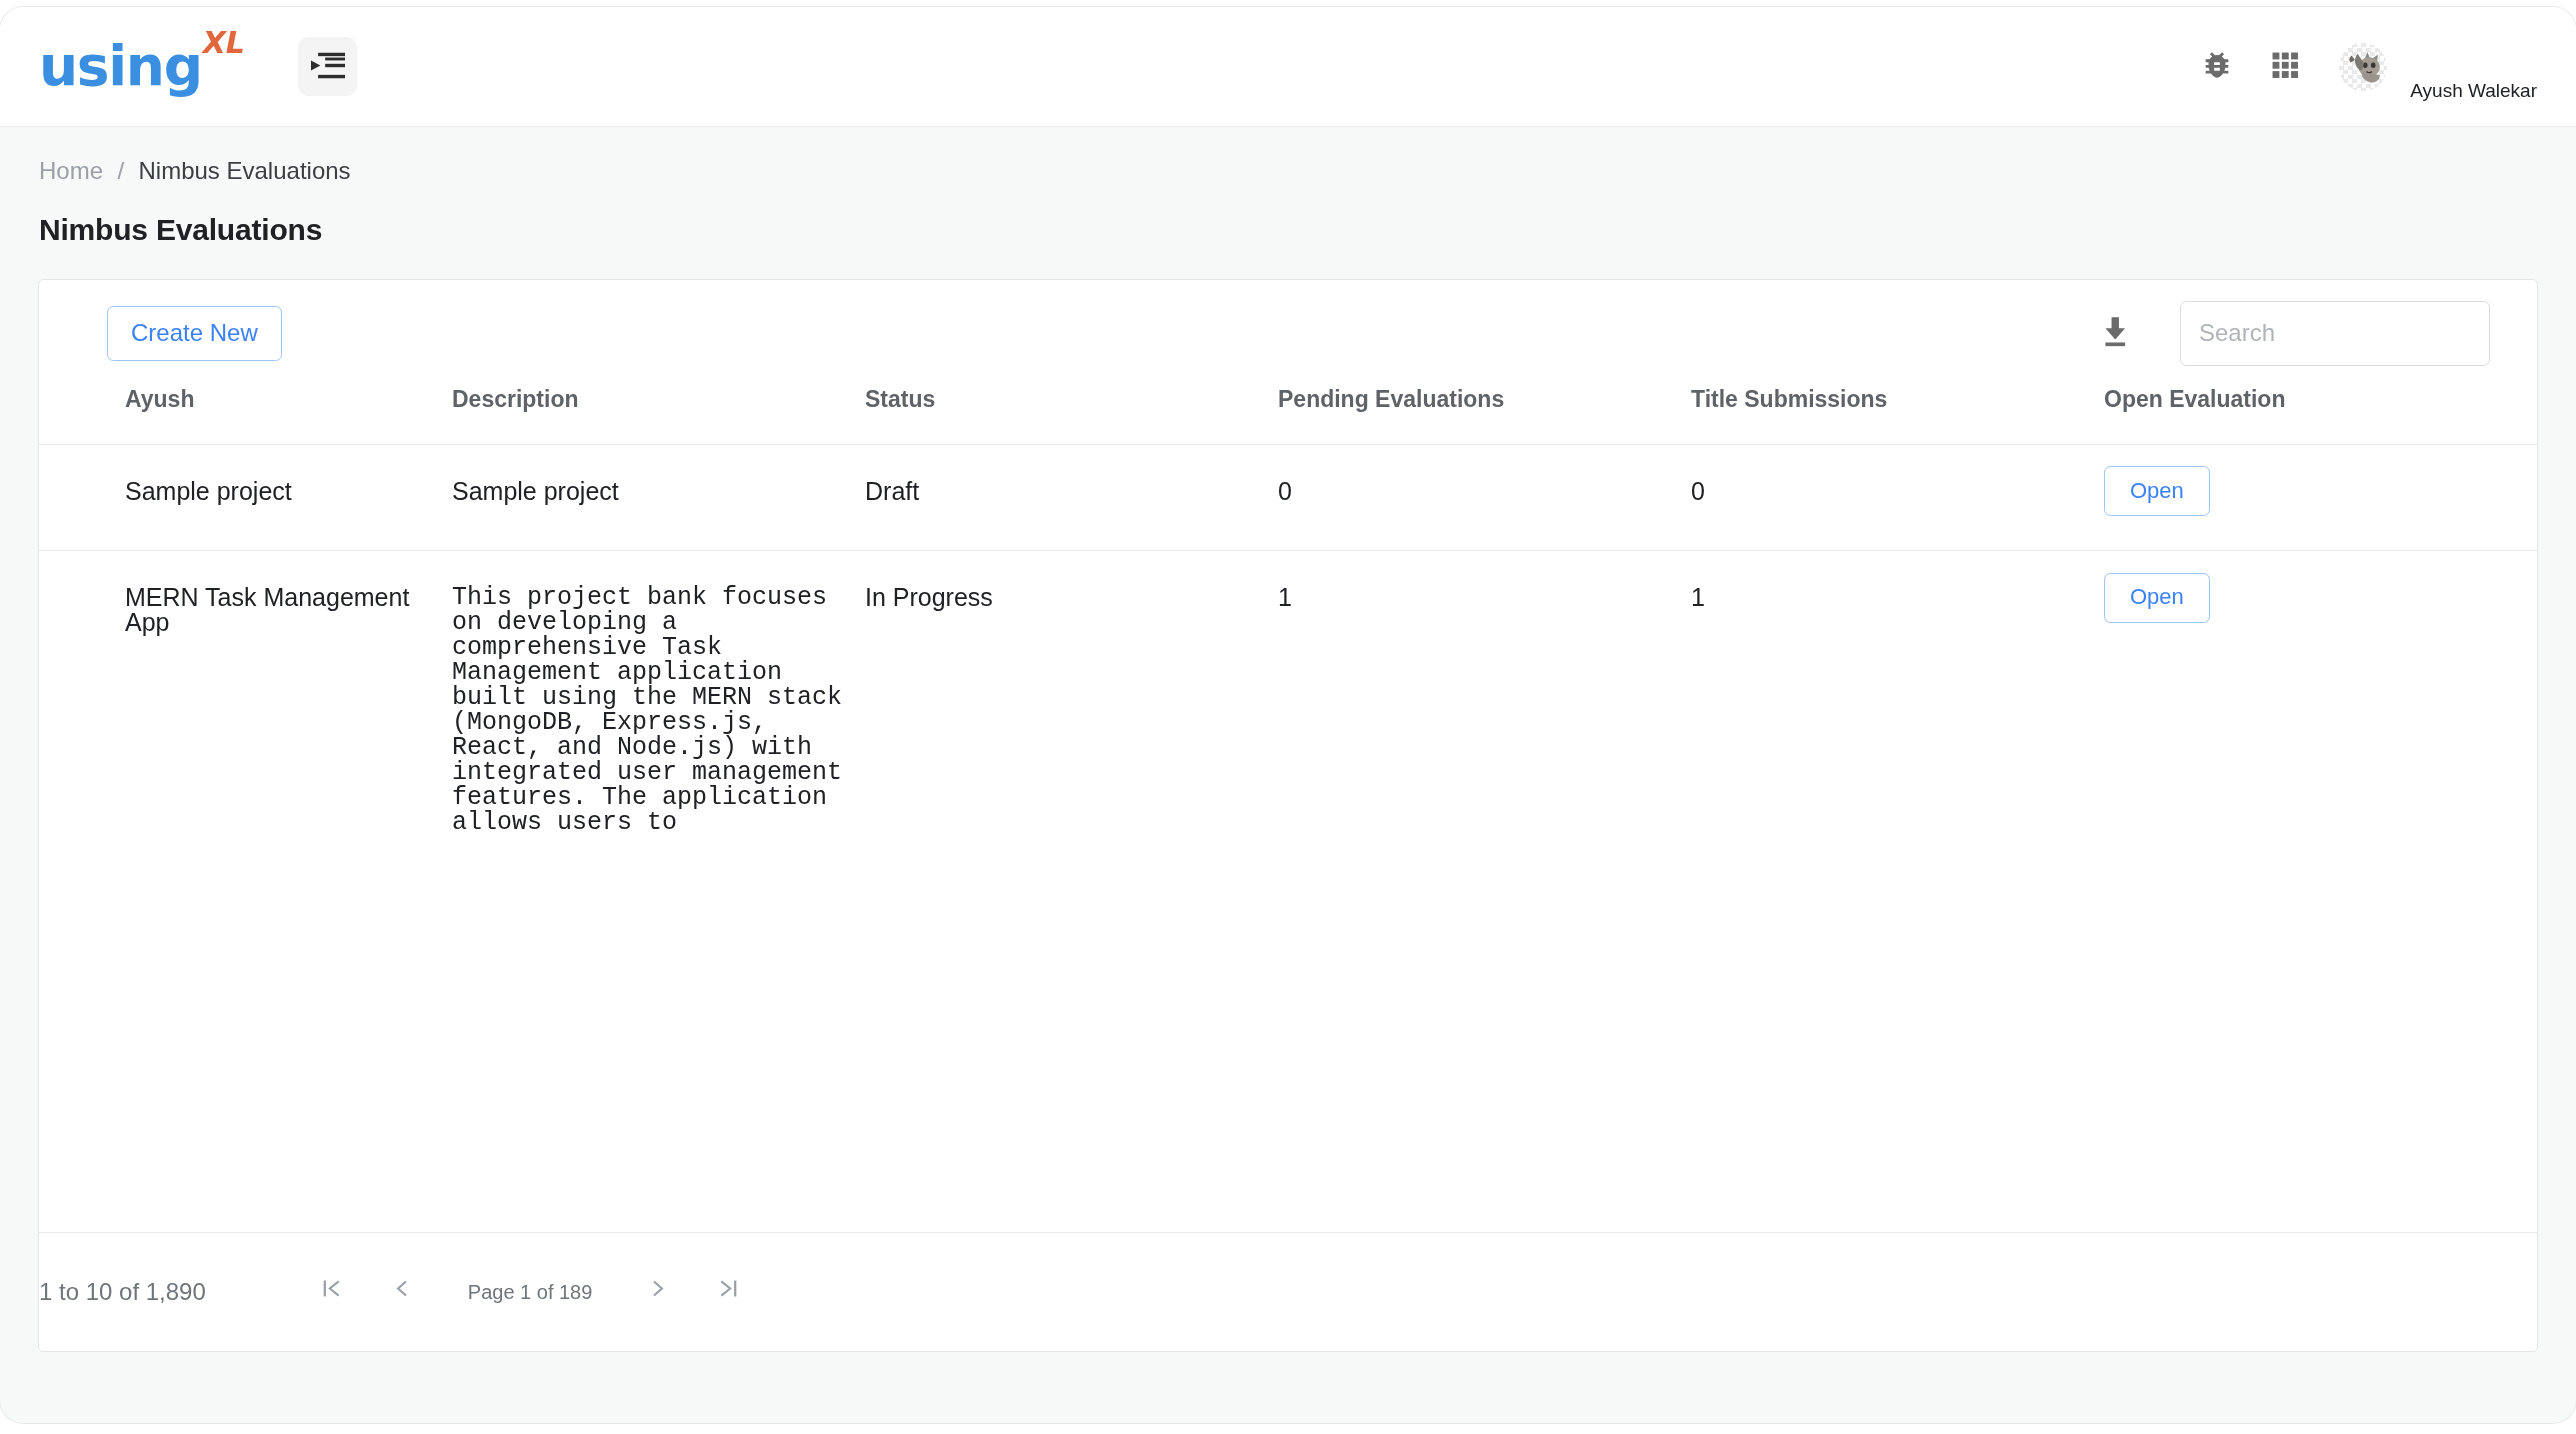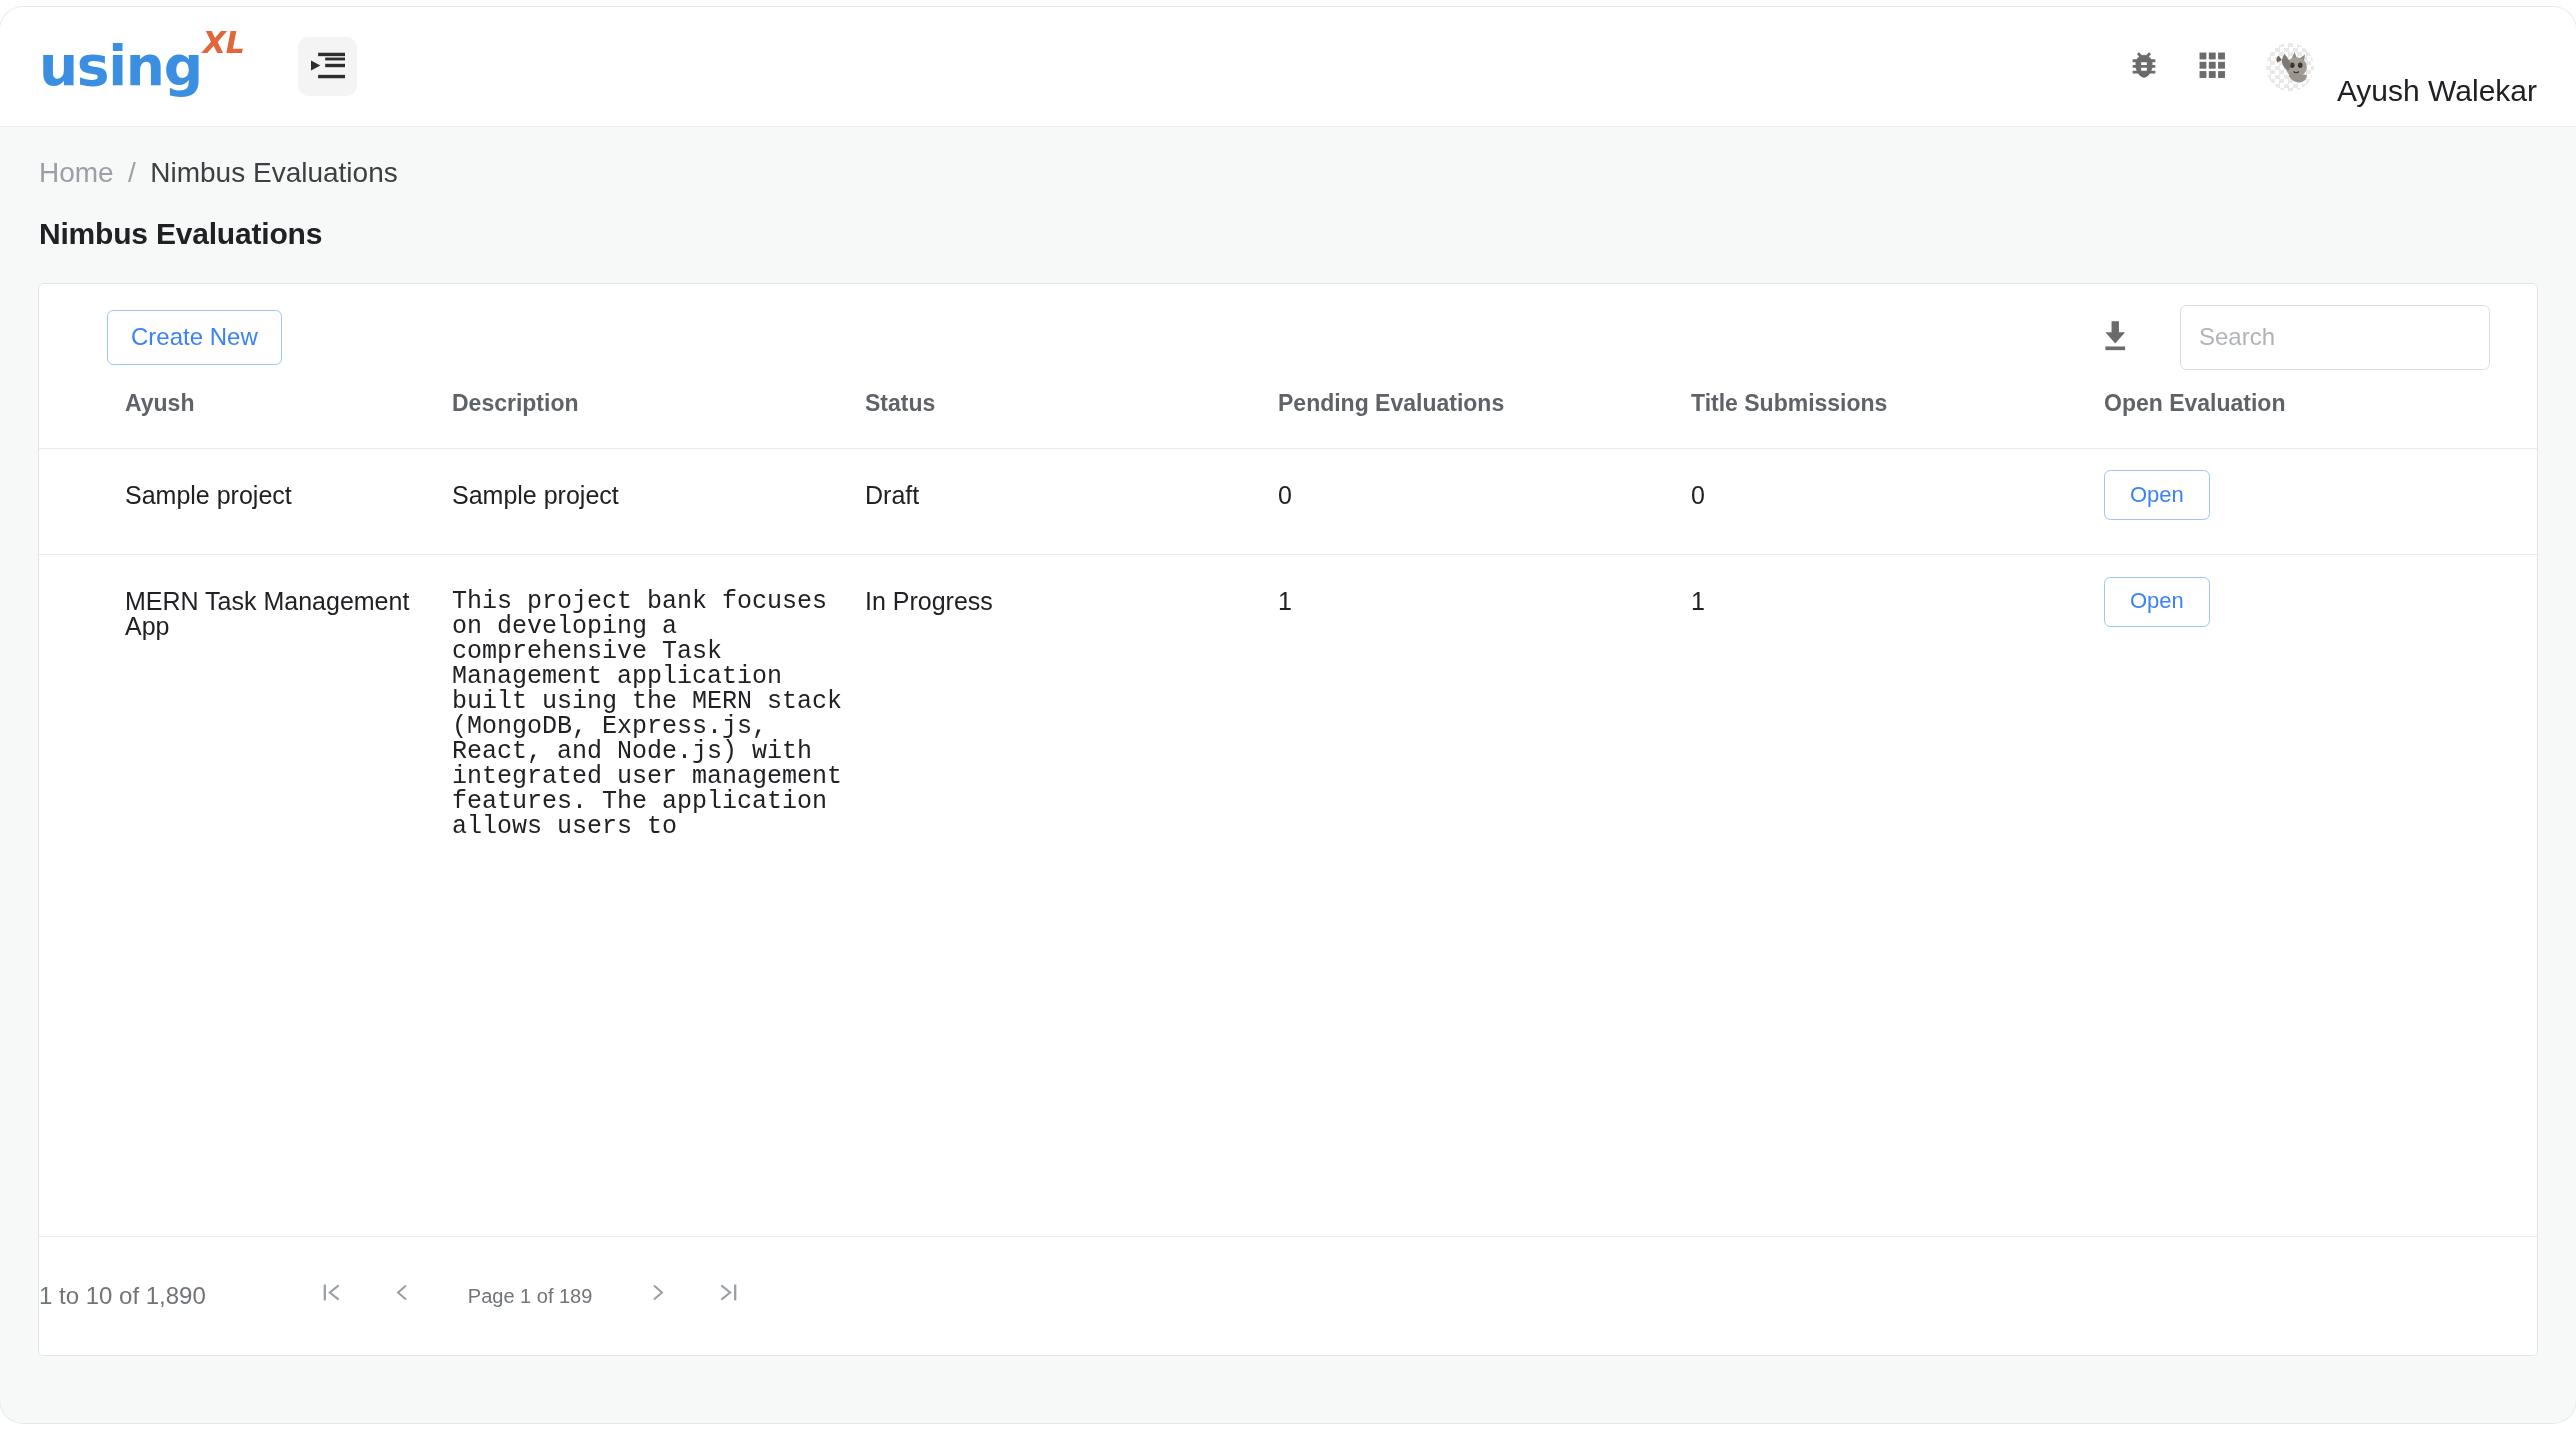--- a/index.html
+++ b/index.html
@@ -83,32 +83,32 @@
     margin-left: 20px;
     overflow: hidden;
     background:
       repeating-conic-gradient(#e9e9e9 0% 25%, #ffffff 0% 50%) 0 0 / 9px 9px;
     position: relative;
     flex: none;
   }
   #avatar svg { position: absolute; left: 0; top: 0; }
   #user-name {
     margin-left: 23px;
-    font-size: 30px;
+    font-size: 19px;
     color: #202124;
     white-space: nowrap;
     margin-top: 48px;
   }
 
   
   #crumb-row {
     padding: 32px 0 0 39px;
     display: flex;
     align-items: center;
-    font-size: 28px;
+    font-size: 24px;
     line-height: 1;
     text-align: right;
   }
   #crumb-home { color: #9aa0a6; cursor: pointer; }
   .crumb-sep { color: #9aa0a6; margin: 0 14.4px; }
   #crumb-current { color: #3c4043; }
   #page-title {
     padding: 30px 0 0 39px;
     font-size: 30px;
     font-weight: bold;

